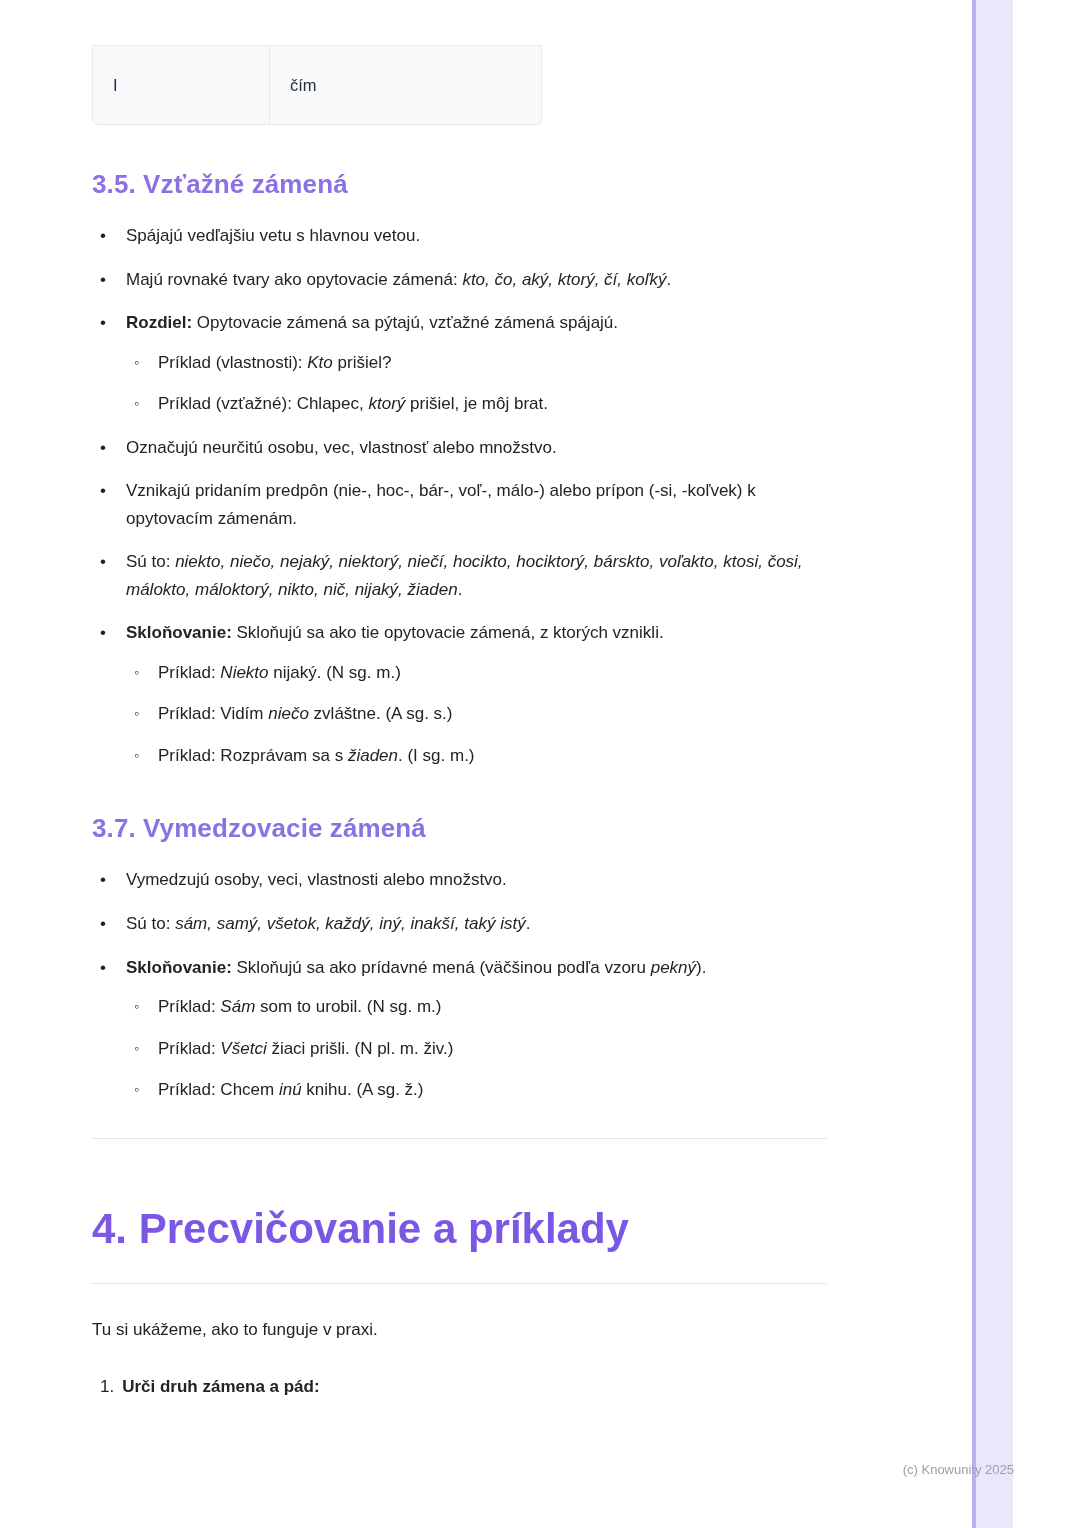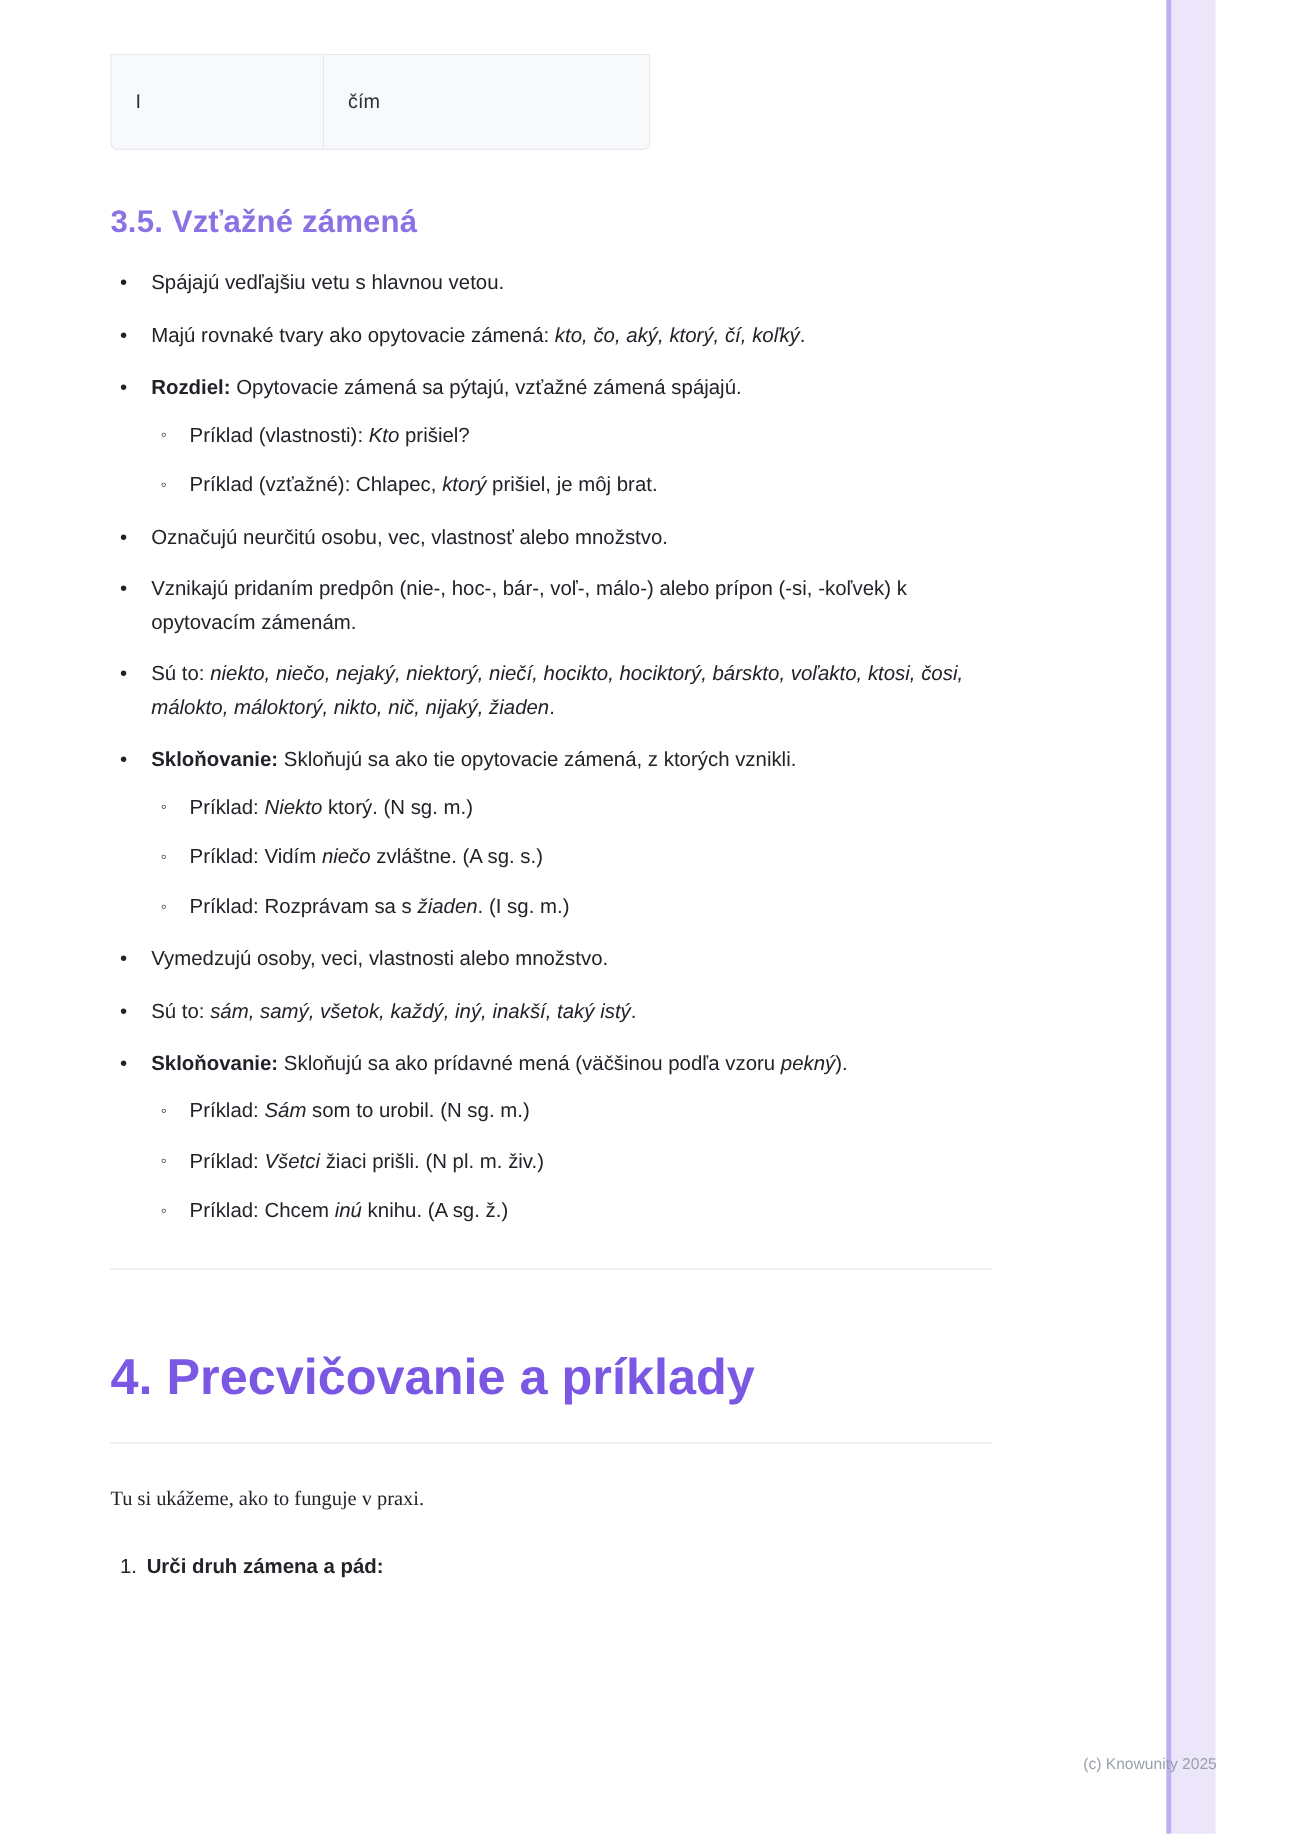--- a/index.html
+++ b/index.html
@@ -43,21 +43,21 @@
   .seg-b { font-weight:700; }
   .seg-i { font-style:italic; }
 
   .divider { border:none; border-top:1px solid #e4e6ea; margin-top:34px; }
   .main-heading {
     color:var(--main-heading-color,#7a58e4);
     font-size:42px; font-weight:800;
     margin:66px 0 30px;
   }
   .divider2 { border:none; border-top:1px solid #e4e6ea; }
-  .intro { font-size:17px; line-height:1.6; margin-top:32px;font-family:Liberation Serif, serif; }
+  .intro { font-size:17px; line-height:1.6; margin-top:32px; }
   .exercise { display:flex; gap:8px; margin-top:30px; font-size:17px; line-height:1.6; padding-left:8px; }
   .ex-num { flex:none; }
 
   .side-strip {
     position:absolute; top:0; bottom:0; left:972px; width:41px;
     background:var(--strip-fill,#ebe6f9);
     border-left:4px solid var(--strip-line,#bfaef0);
   }
   .watermark {
     position:absolute; top:1462px; right:66px;
@@ -127,33 +127,34 @@
           </div>
         </li>
         <li class="bullet">
           <div class="brow">
             <span class="mk">•</span>
             <span class="tx"><span class="seg-b">Skloňovanie:</span><span> Skloňujú sa ako tie opytovacie zámená, z ktorých vznikli.</span></span>
           </div>
           <ul class="subs">
             <li class="sub">
               <span class="smk">◦</span>
-              <span class="tx"><span>Príklad: </span><span class="seg-i">Niekto</span><span> ktorý. (N sg. m.)</span></span>
+              <span class="tx"><span>Príklad: </span><span class="seg-i">Niekto</span><span> nijaký. (N sg. m.)</span></span>
             </li>
             <li class="sub">
               <span class="smk">◦</span>
               <span class="tx"><span>Príklad: Vidím </span><span class="seg-i">niečo</span><span> zvláštne. (A sg. s.)</span></span>
             </li>
             <li class="sub">
               <span class="smk">◦</span>
               <span class="tx"><span>Príklad: Rozprávam sa s </span><span class="seg-i">žiaden</span><span>. (I sg. m.)</span></span>
             </li>
           </ul>
         </li>
       </ul>
+      <h3 class="section-heading">3.7. Vymedzovacie zámená</h3>
       <ul class="bullets">
         <li class="bullet">
           <div class="brow">
             <span class="mk">•</span>
             <span class="tx"><span>Vymedzujú osoby, veci, vlastnosti alebo množstvo.</span></span>
           </div>
         </li>
         <li class="bullet">
           <div class="brow">
             <span class="mk">•</span>

